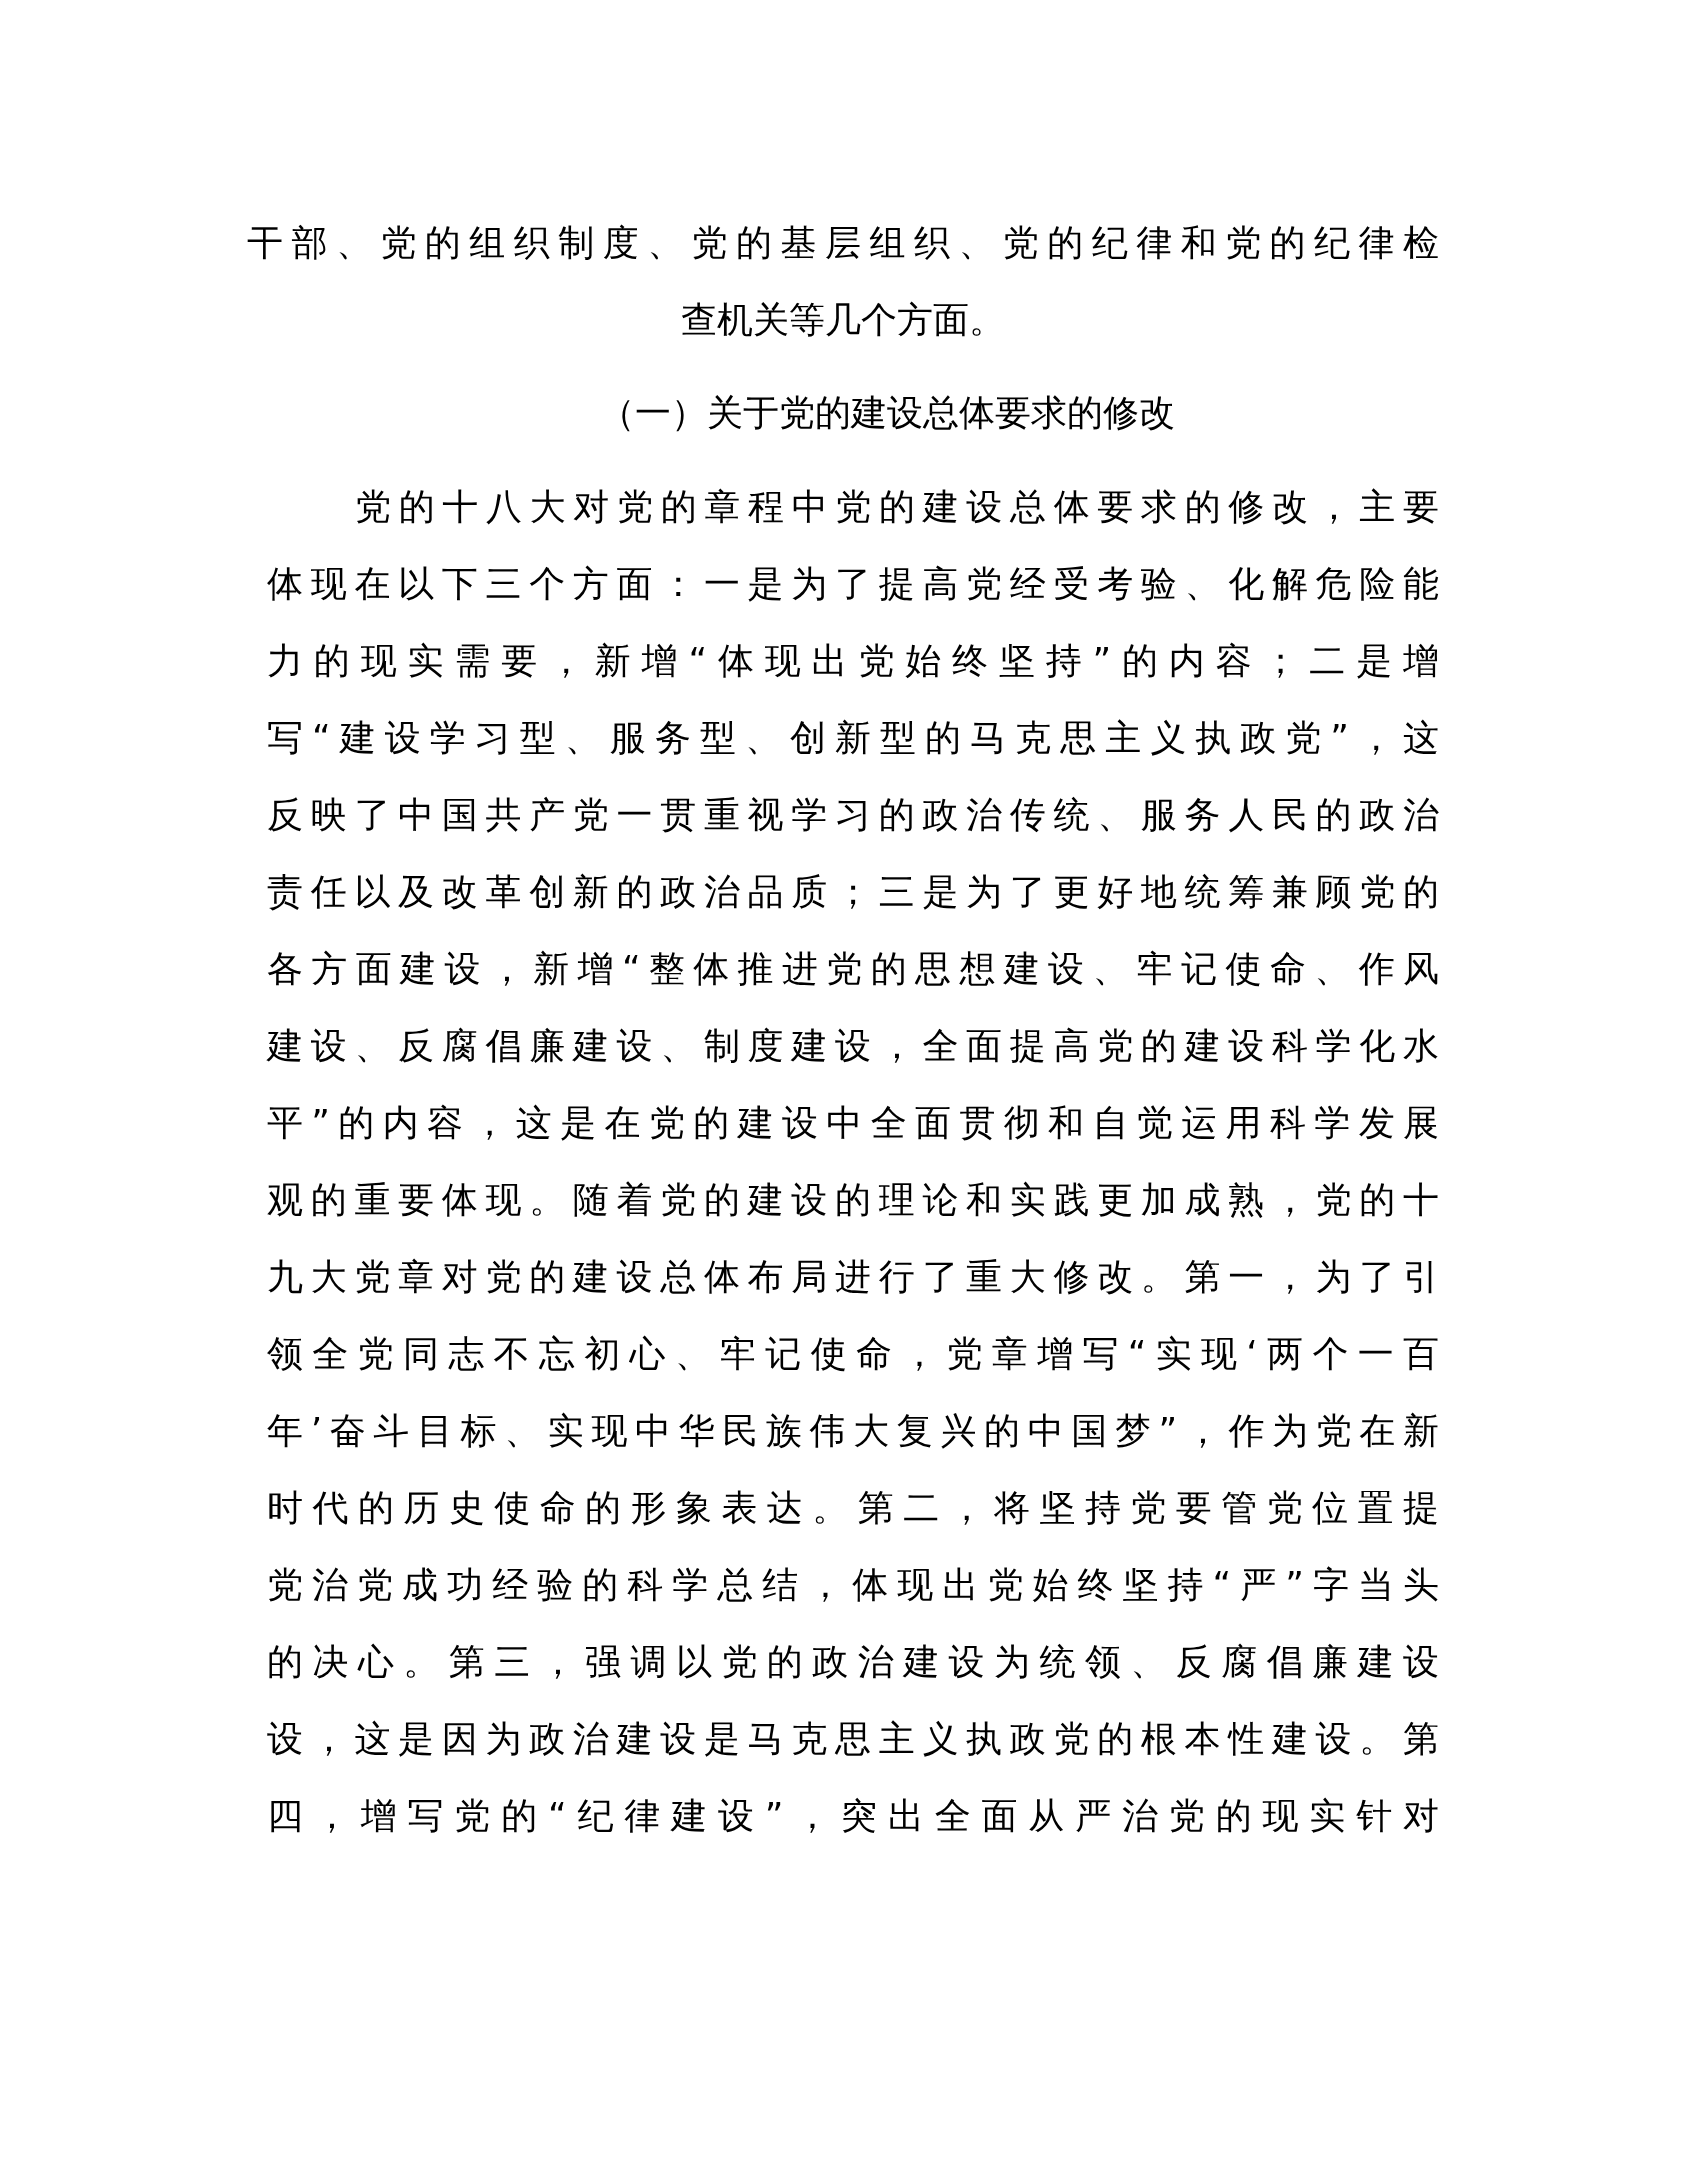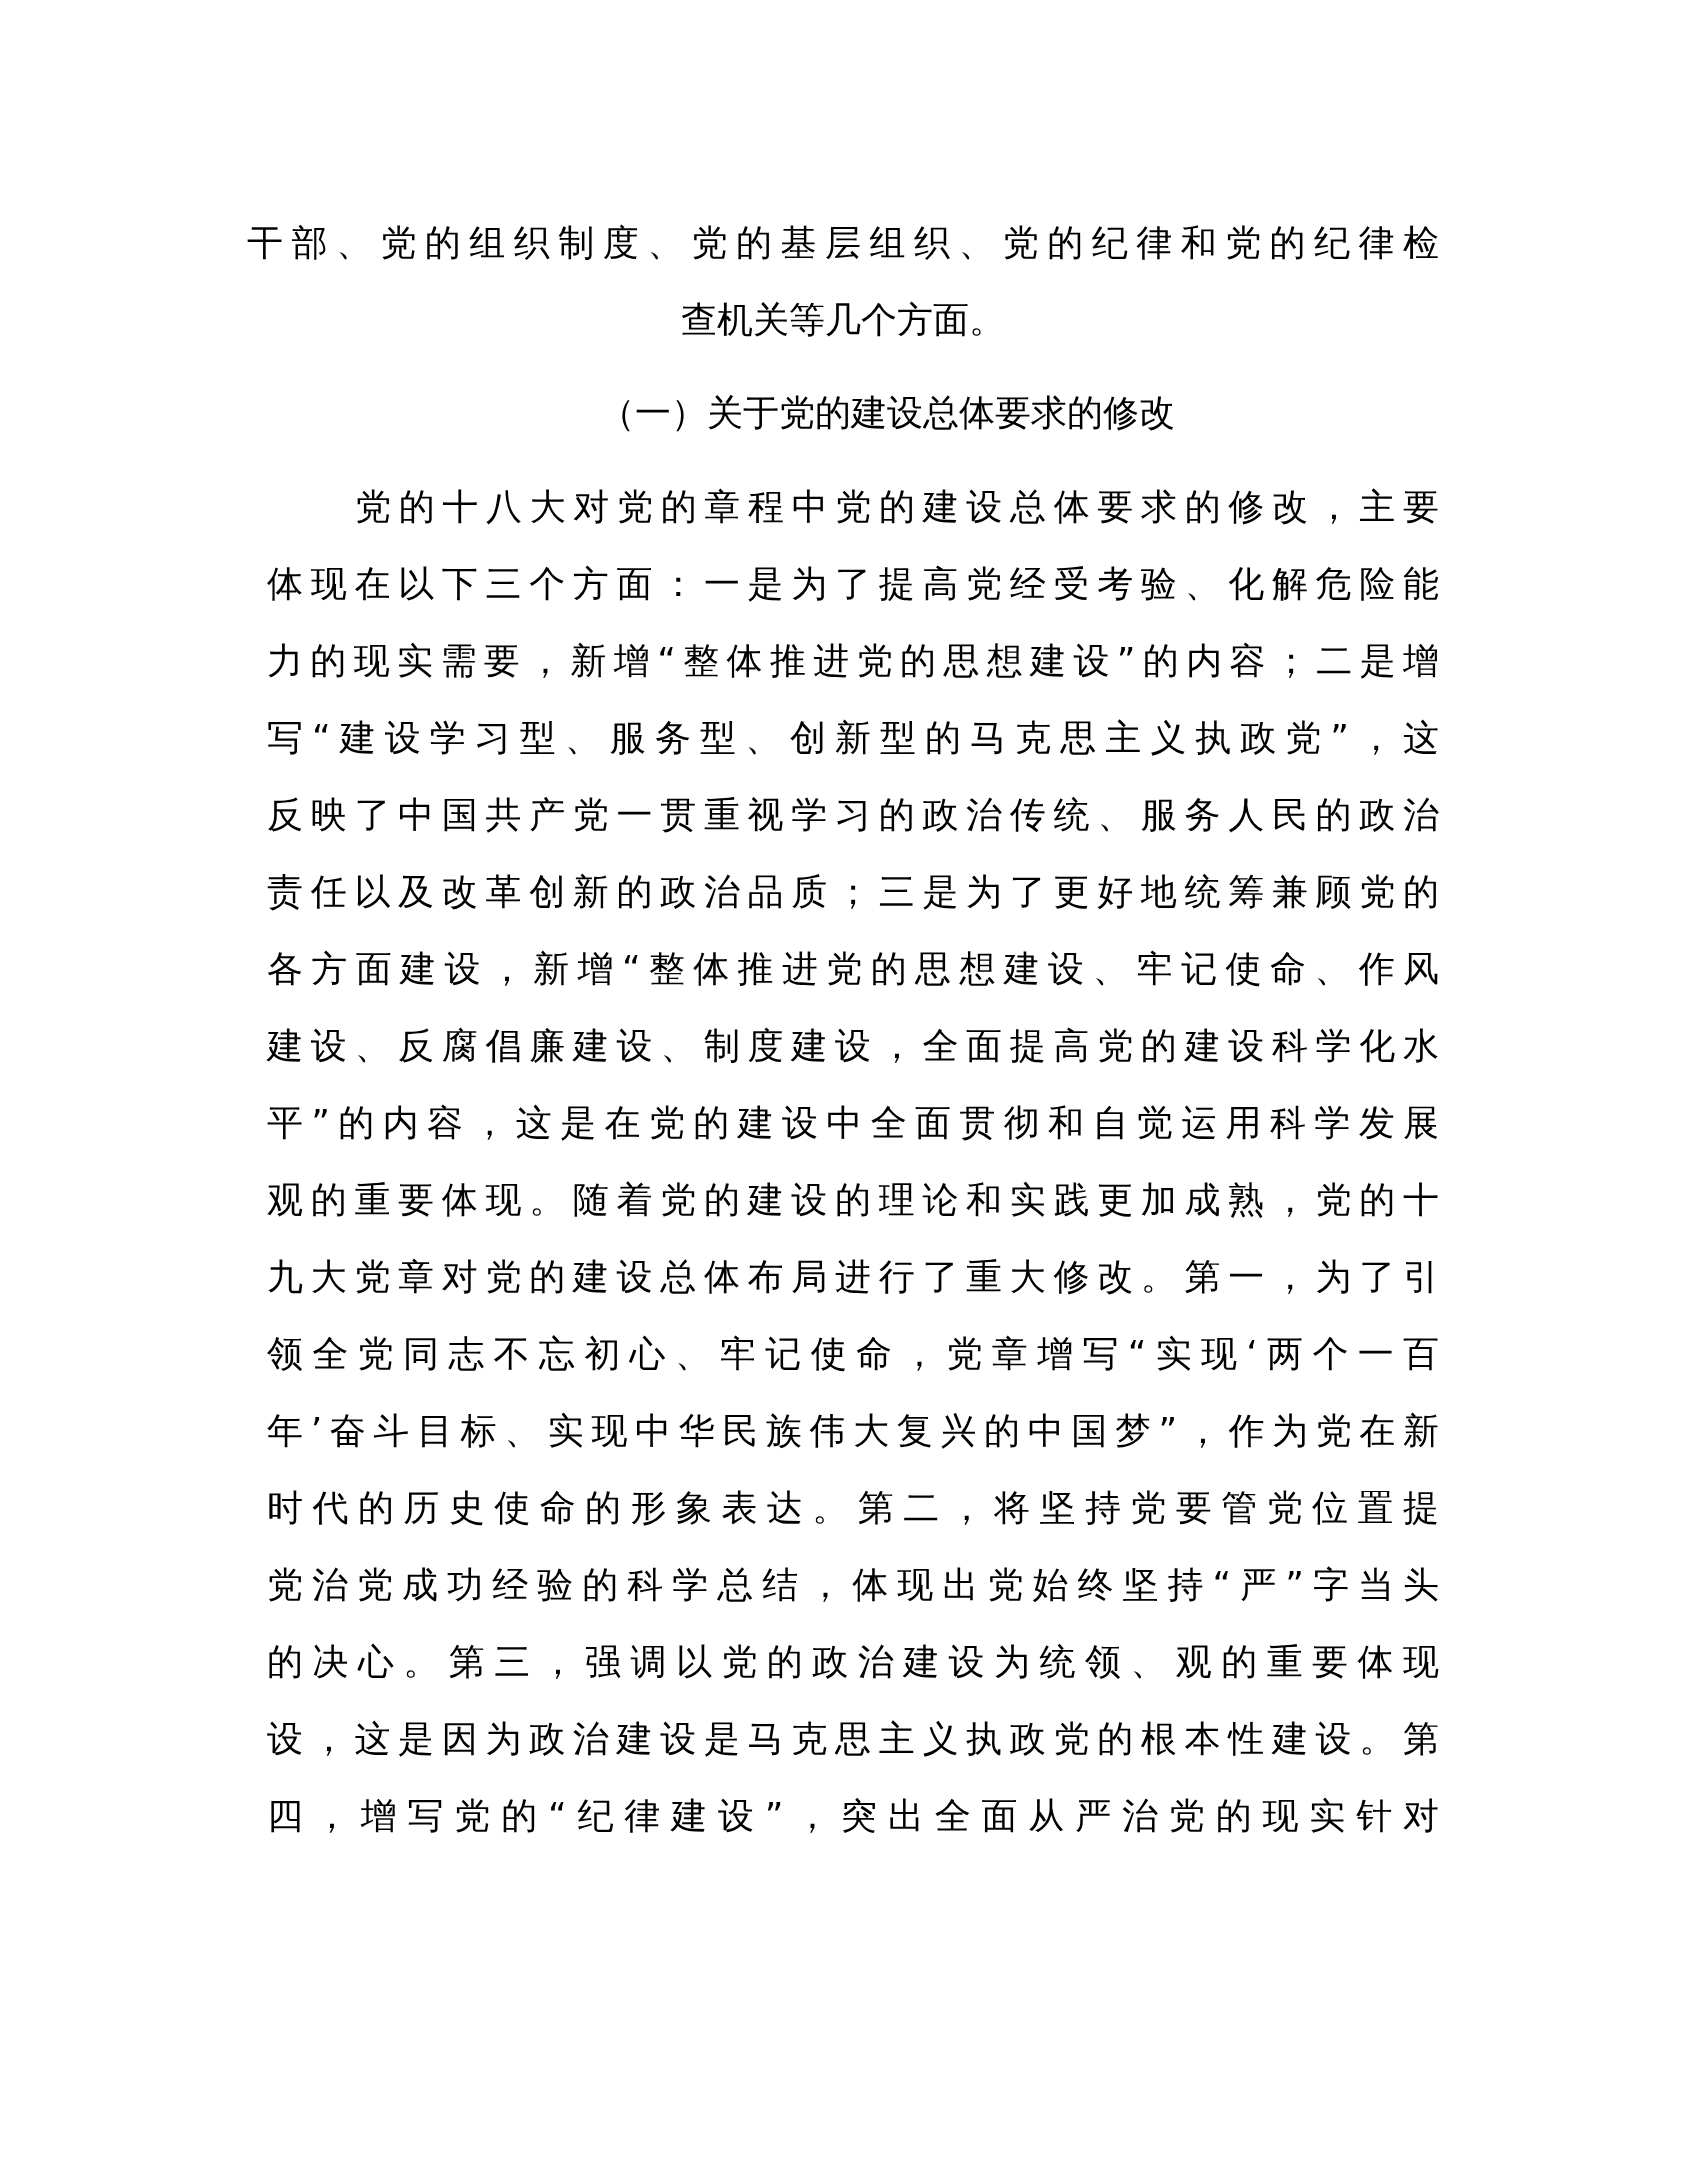--- a/index.html
+++ b/index.html
@@ -67,32 +67,32 @@
     <div class="line left">查机关等几个方面。</div>
   </div>
 
   <div class="block" id="heading-block">
     <div class="line left indent">（一）关于党的建设总体要求的修改</div>
   </div>
 
   <div class="block" id="body-block">
     <div class="line justify indent">党的十八大对党的章程中党的建设总体要求的修改，主要</div>
     <div class="line justify">体现在以下三个方面：一是为了提高党经受考验、化解危险能</div>
-    <div class="line justify">力的现实需要，新增“整体推进党的思想建设”的内容；二是增</div>
+    <div class="line justify">力的现实需要，新增“体现出党始终坚持”的内容；二是增</div>
     <div class="line justify">写“建设学习型、服务型、创新型的马克思主义执政党”，这</div>
     <div class="line justify">反映了中国共产党一贯重视学习的政治传统、服务人民的政治</div>
     <div class="line justify">责任以及改革创新的政治品质；三是为了更好地统筹兼顾党的</div>
     <div class="line justify">各方面建设，新增“整体推进党的思想建设、牢记使命、作风</div>
     <div class="line justify">建设、反腐倡廉建设、制度建设，全面提高党的建设科学化水</div>
     <div class="line justify">平”的内容，这是在党的建设中全面贯彻和自觉运用科学发展</div>
     <div class="line justify">观的重要体现。随着党的建设的理论和实践更加成熟，党的十</div>
     <div class="line justify">九大党章对党的建设总体布局进行了重大修改。第一，为了引</div>
     <div class="line justify">领全党同志不忘初心、牢记使命，党章增写“实现‘两个一百</div>
     <div class="line justify">年’奋斗目标、实现中华民族伟大复兴的中国梦”，作为党在新</div>
     <div class="line justify">时代的历史使命的形象表达。第二，将坚持党要管党位置提</div>
     <div class="line justify">党治党成功经验的科学总结，体现出党始终坚持“严”字当头</div>
-    <div class="line justify">的决心。第三，强调以党的政治建设为统领、观的重要体现</div>
+    <div class="line justify">的决心。第三，强调以党的政治建设为统领、反腐倡廉建设</div>
     <div class="line justify">设，这是因为政治建设是马克思主义执政党的根本性建设。第</div>
     <div class="line justify">四，增写党的“纪律建设”，突出全面从严治党的现实针对</div>
   </div>
 
 </div>
 
 
 </body></html>

